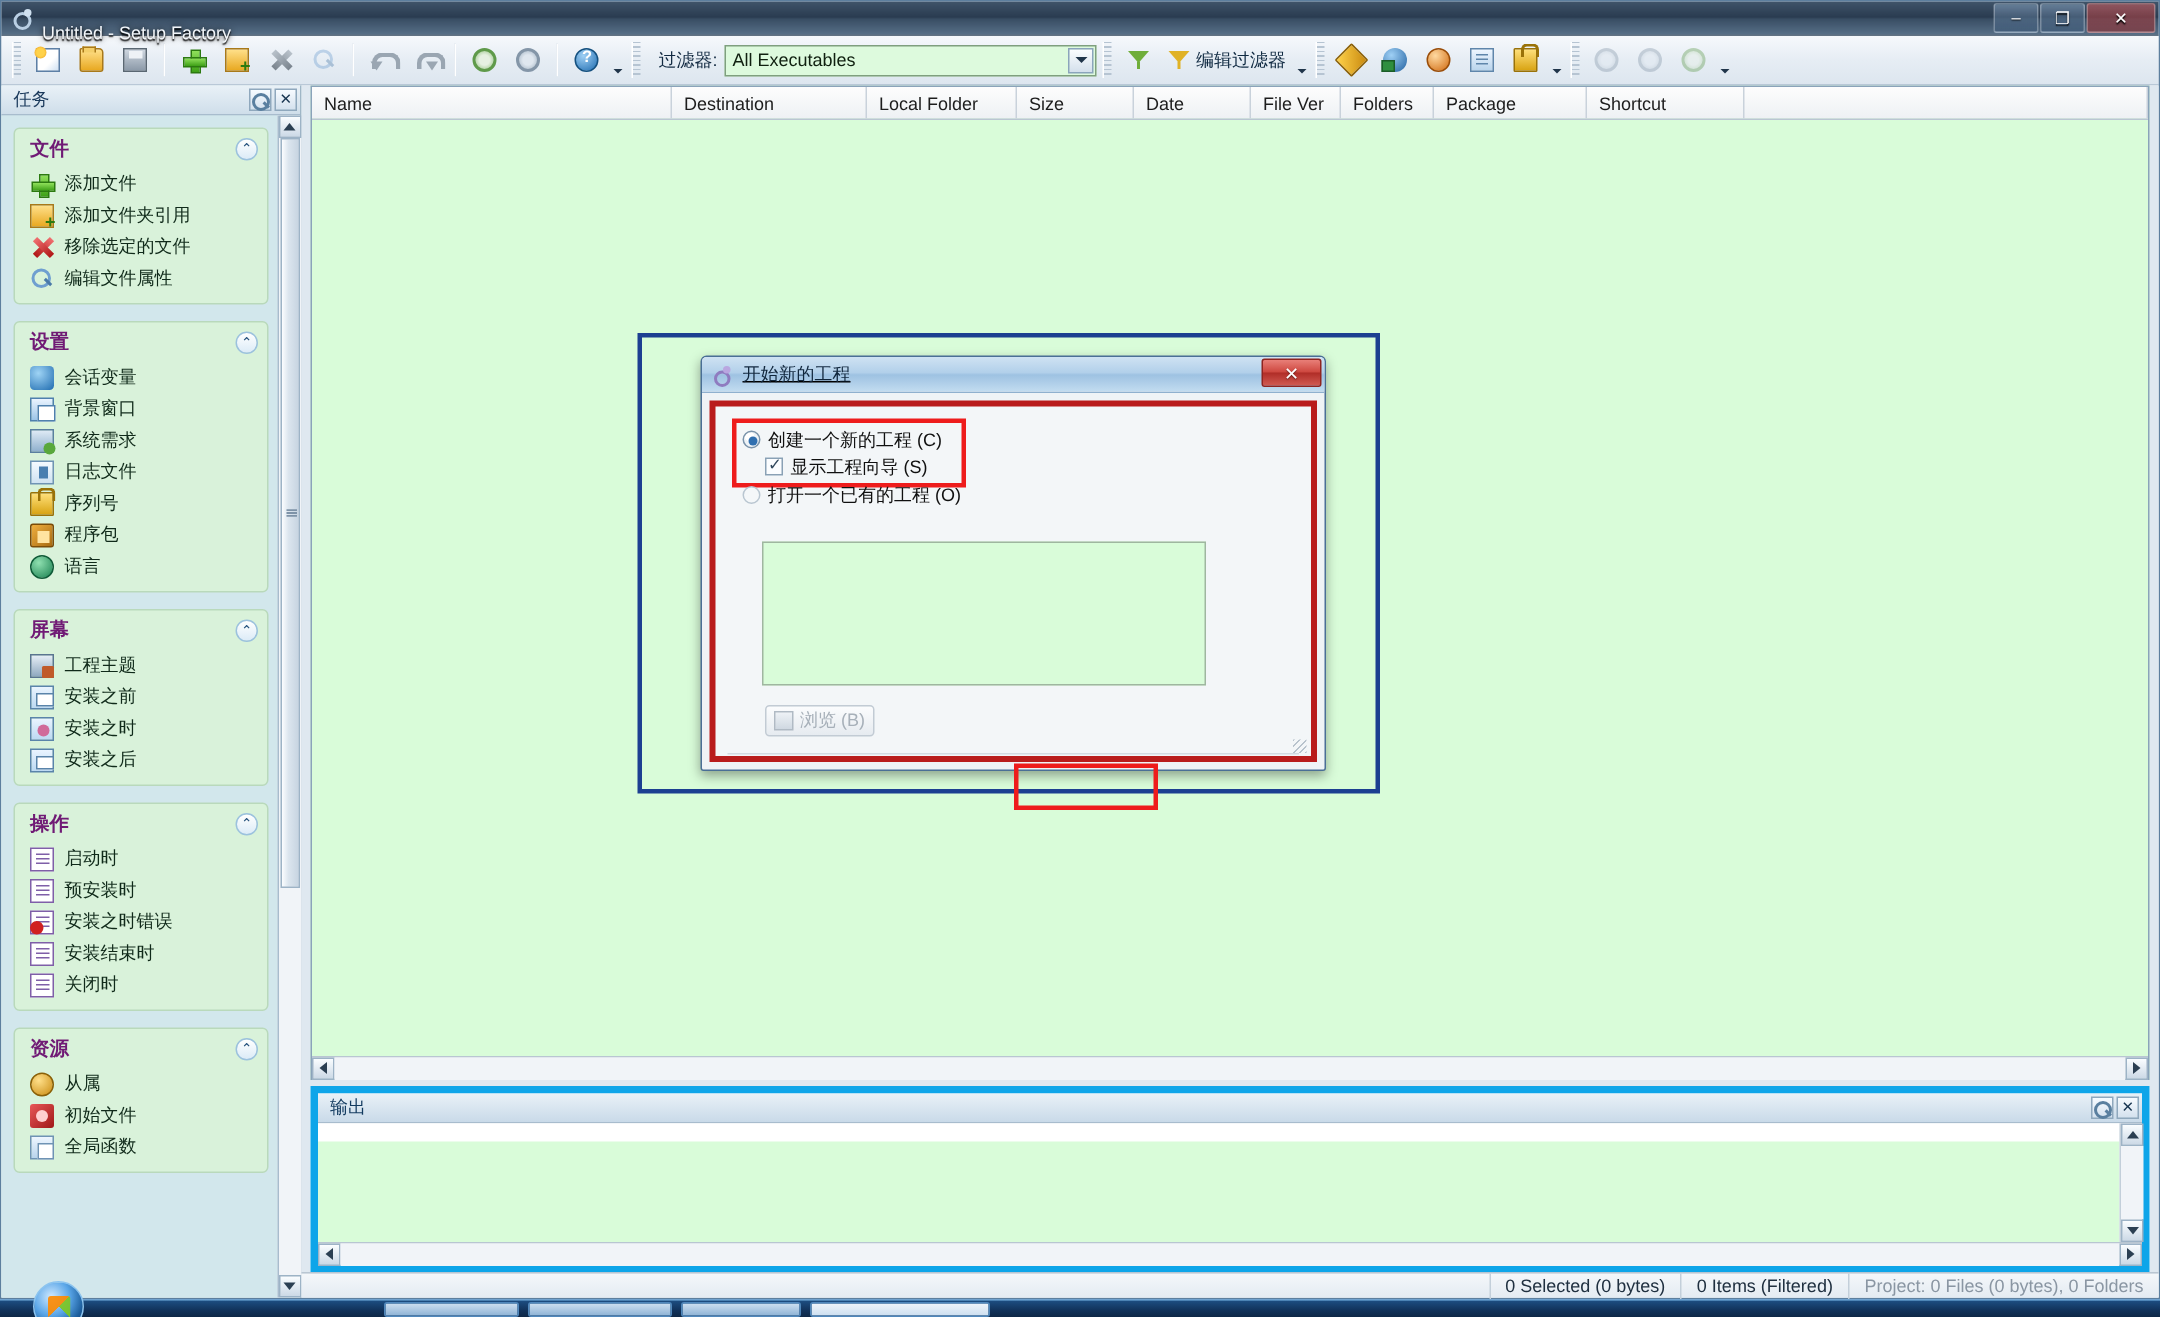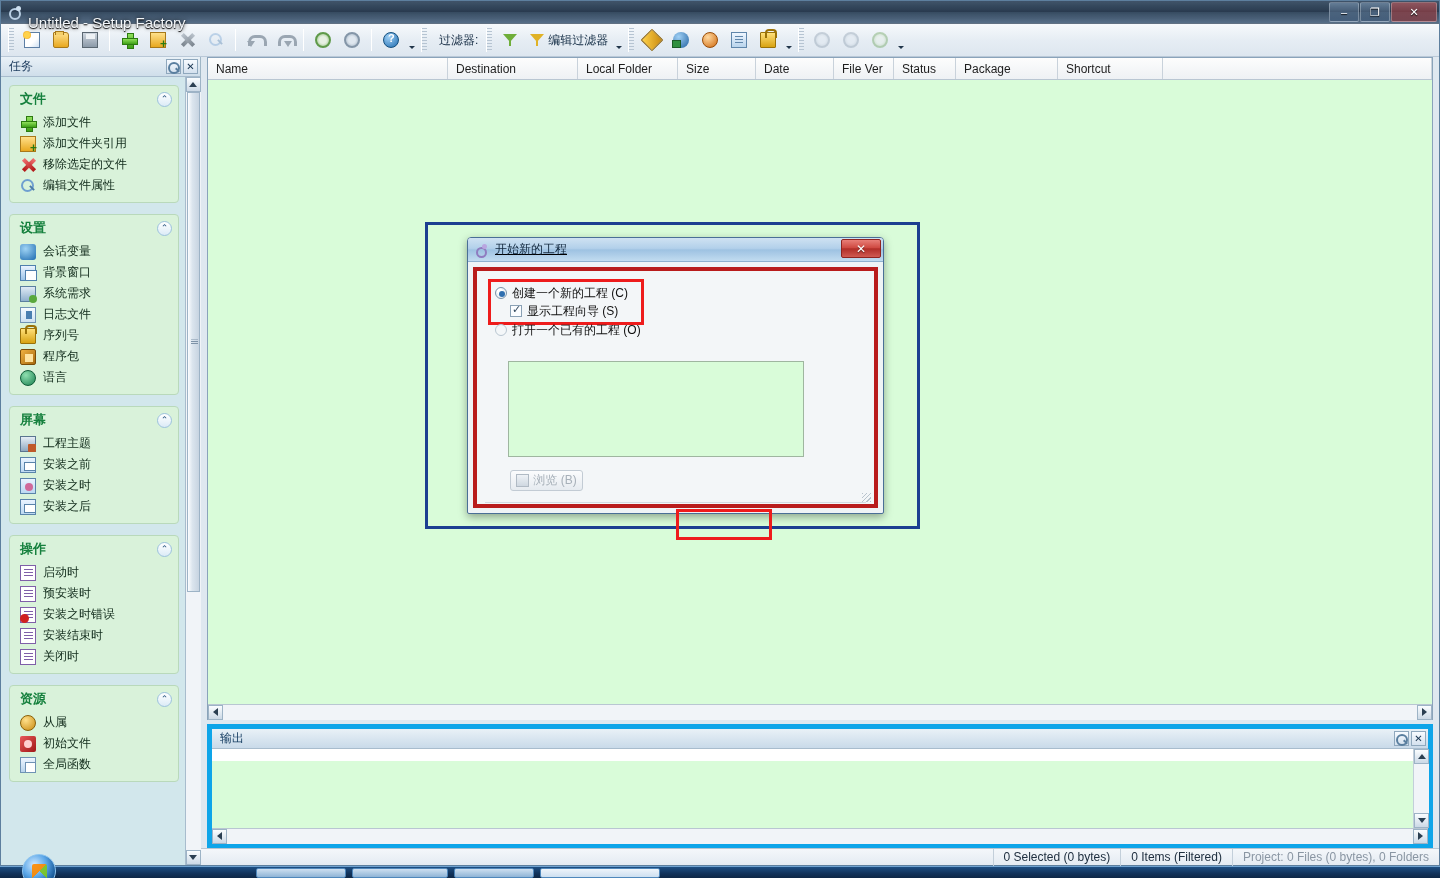--- a/index.html
+++ b/index.html
@@ -36,21 +36,21 @@
   }
   .titlebar .tb-icon{ width:16px;height:16px;margin:0 5px 0 6px; position:relative; }
   .titlebar .tb-icon:before{
     content:""; position:absolute; left:2px; top:4px; width:8px;height:8px;
     border-radius:50%; border:2px solid #b9cfe4;
   }
   .titlebar .tb-icon:after{
     content:""; position:absolute; left:9px; top:2px; width:5px;height:5px;
     border-radius:50%; background:#cfe0f0;
   }
-  .titlebar .tb-title{ color:#f2f6fa; font-size:15px; text-shadow:0 0 4px rgba(0,0,0,.9), 0 1px 1px #000; white-space:nowrap;margin-top:20px; }
+  .titlebar .tb-title{ color:#f2f6fa; font-size:12px; text-shadow:0 0 4px rgba(0,0,0,.9), 0 1px 1px #000; white-space:nowrap;margin-top:20px; }
   .wbtns{ position:absolute; right:2px; top:1px; display:flex; height:20px; }
   .wbtn{
     width:30px; height:20px; margin-left:1px;
     display:flex; align-items:center; justify-content:center;
     color:#fff; font-size:11px;
     background:linear-gradient(180deg, rgba(150,180,210,.45), rgba(50,80,115,.4));
     border:1px solid rgba(255,255,255,.28); border-radius:2px;
   }
   .wbtn.close{ width:46px; background:linear-gradient(180deg, rgba(210,90,90,.55), rgba(150,40,40,.55)); }
   .wbtn span{ pointer-events:none; text-shadow:0 1px 1px #000; }
@@ -101,21 +101,21 @@
     background:linear-gradient(180deg,#e9f1f7,#cfdeea);
     border-bottom:1px solid #a8bccd; color:#1b3a5c; font-size:12px;
   }
   .tp-head .sp{ flex:1; }
   .tp-btn{ width:15px;height:15px; margin-left:2px; border:1px solid #8fa8bd; background:linear-gradient(180deg,#f7fbff,#d4e1ee);
            display:flex;align-items:center;justify-content:center; font-size:10px; color:#16334f; }
   .tp-scrollwrap{ flex:1; display:flex; min-height:0; background:#d2e7ec; }
   .tp-body{ flex:1; overflow:hidden; padding:8px 6px 0 8px; }
   .group{ background:#d9f2da; border:1px solid #b9d9bb; border-radius:4px; margin-bottom:11px; padding-bottom:6px; }
   .group-hdr{ display:flex; align-items:center; height:26px; padding:0 6px 0 10px; }
-  .group-title{ flex:1; color:#15803d; font-size:13px; font-weight:bold; }
+  .group-title{ flex:1; color:#701a75; font-size:13px; font-weight:bold; }
   .chev{ width:15px;height:15px;border:1px solid #9cc2dd;border-radius:50%;
          background:linear-gradient(180deg,#ffffff,#dcebf7); display:flex;align-items:center;justify-content:center;
          color:#24517c; font-size:9px; line-height:1;}
   .gitem{ display:flex; align-items:center; height:21px; padding-left:10px; gap:7px; color:#102a1a; font-size:12px; }
   .ico{ width:16px;height:16px;flex:0 0 16px; position:relative; display:inline-block; }
   .tp-scroll{ width:15px; flex:0 0 15px; background:#eef2f6; border-left:1px solid #a8bccd;
               display:flex;flex-direction:column;align-items:center; }
   .sc-arrow{ width:15px;height:15px;background:linear-gradient(180deg,#fafdff,#ccd9e6);border:1px solid #9db3c6;
              display:flex;align-items:center;justify-content:center; }
   .sc-track{ flex:1; width:15px; background:#f1f4f8; }
@@ -381,20 +381,26 @@
       <div class="tsep"></div>
       <div class="tbtn">
           <span class="ico i-help"></span>
         </div>
       <div class="drop-tail">
           <span class="caret-sm"></span>
         </div>
 
       <div class="grip"></div>
       <span class="tlabel">过滤器:</span>
+      <div class="filterbox">
+        <span>All Executables</span>
+        <span class="arrow">
+            <span class="caret-dn"></span>
+          </span>
+      </div>
       <div class="grip"></div>
       <div class="tbtn">
           <span class="ico i-funnelg"></span>
         </div>
       <div class="tbtn-text">
         <span class="ico i-funnely"></span>
         <span>编辑过滤器</span>
       </div>
       <div class="drop-tail">
           <span class="caret-sm"></span>
@@ -597,21 +603,21 @@
 
 
         <div class="listwrap">
           <div class="colhdr">
             <div class="col" style="width:240px">Name</div>
             <div class="col" style="width:130px">Destination</div>
             <div class="col" style="width:100px">Local Folder</div>
             <div class="col" style="width:78px">Size</div>
             <div class="col" style="width:78px">Date</div>
             <div class="col" style="width:60px">File Ver</div>
-            <div class="col" style="width:62px">Status</div>
+            <div class="col" style="width:62px">Folders</div>
             <div class="col" style="width:102px">Package</div>
             <div class="col" style="width:105px">Shortcut</div>
             <div class="col" style="flex:1"></div>
           </div>
           <div class="listarea"></div>
           <div class="hscrollrow">
             <div class="hsc-arrow">
                 <span style="width:0;height:0;border-top:4px solid transparent;border-bottom:4px solid transparent;border-right:5px solid #2b3f52;"></span>
               </div>
             <div class="hsc-track"></div>

